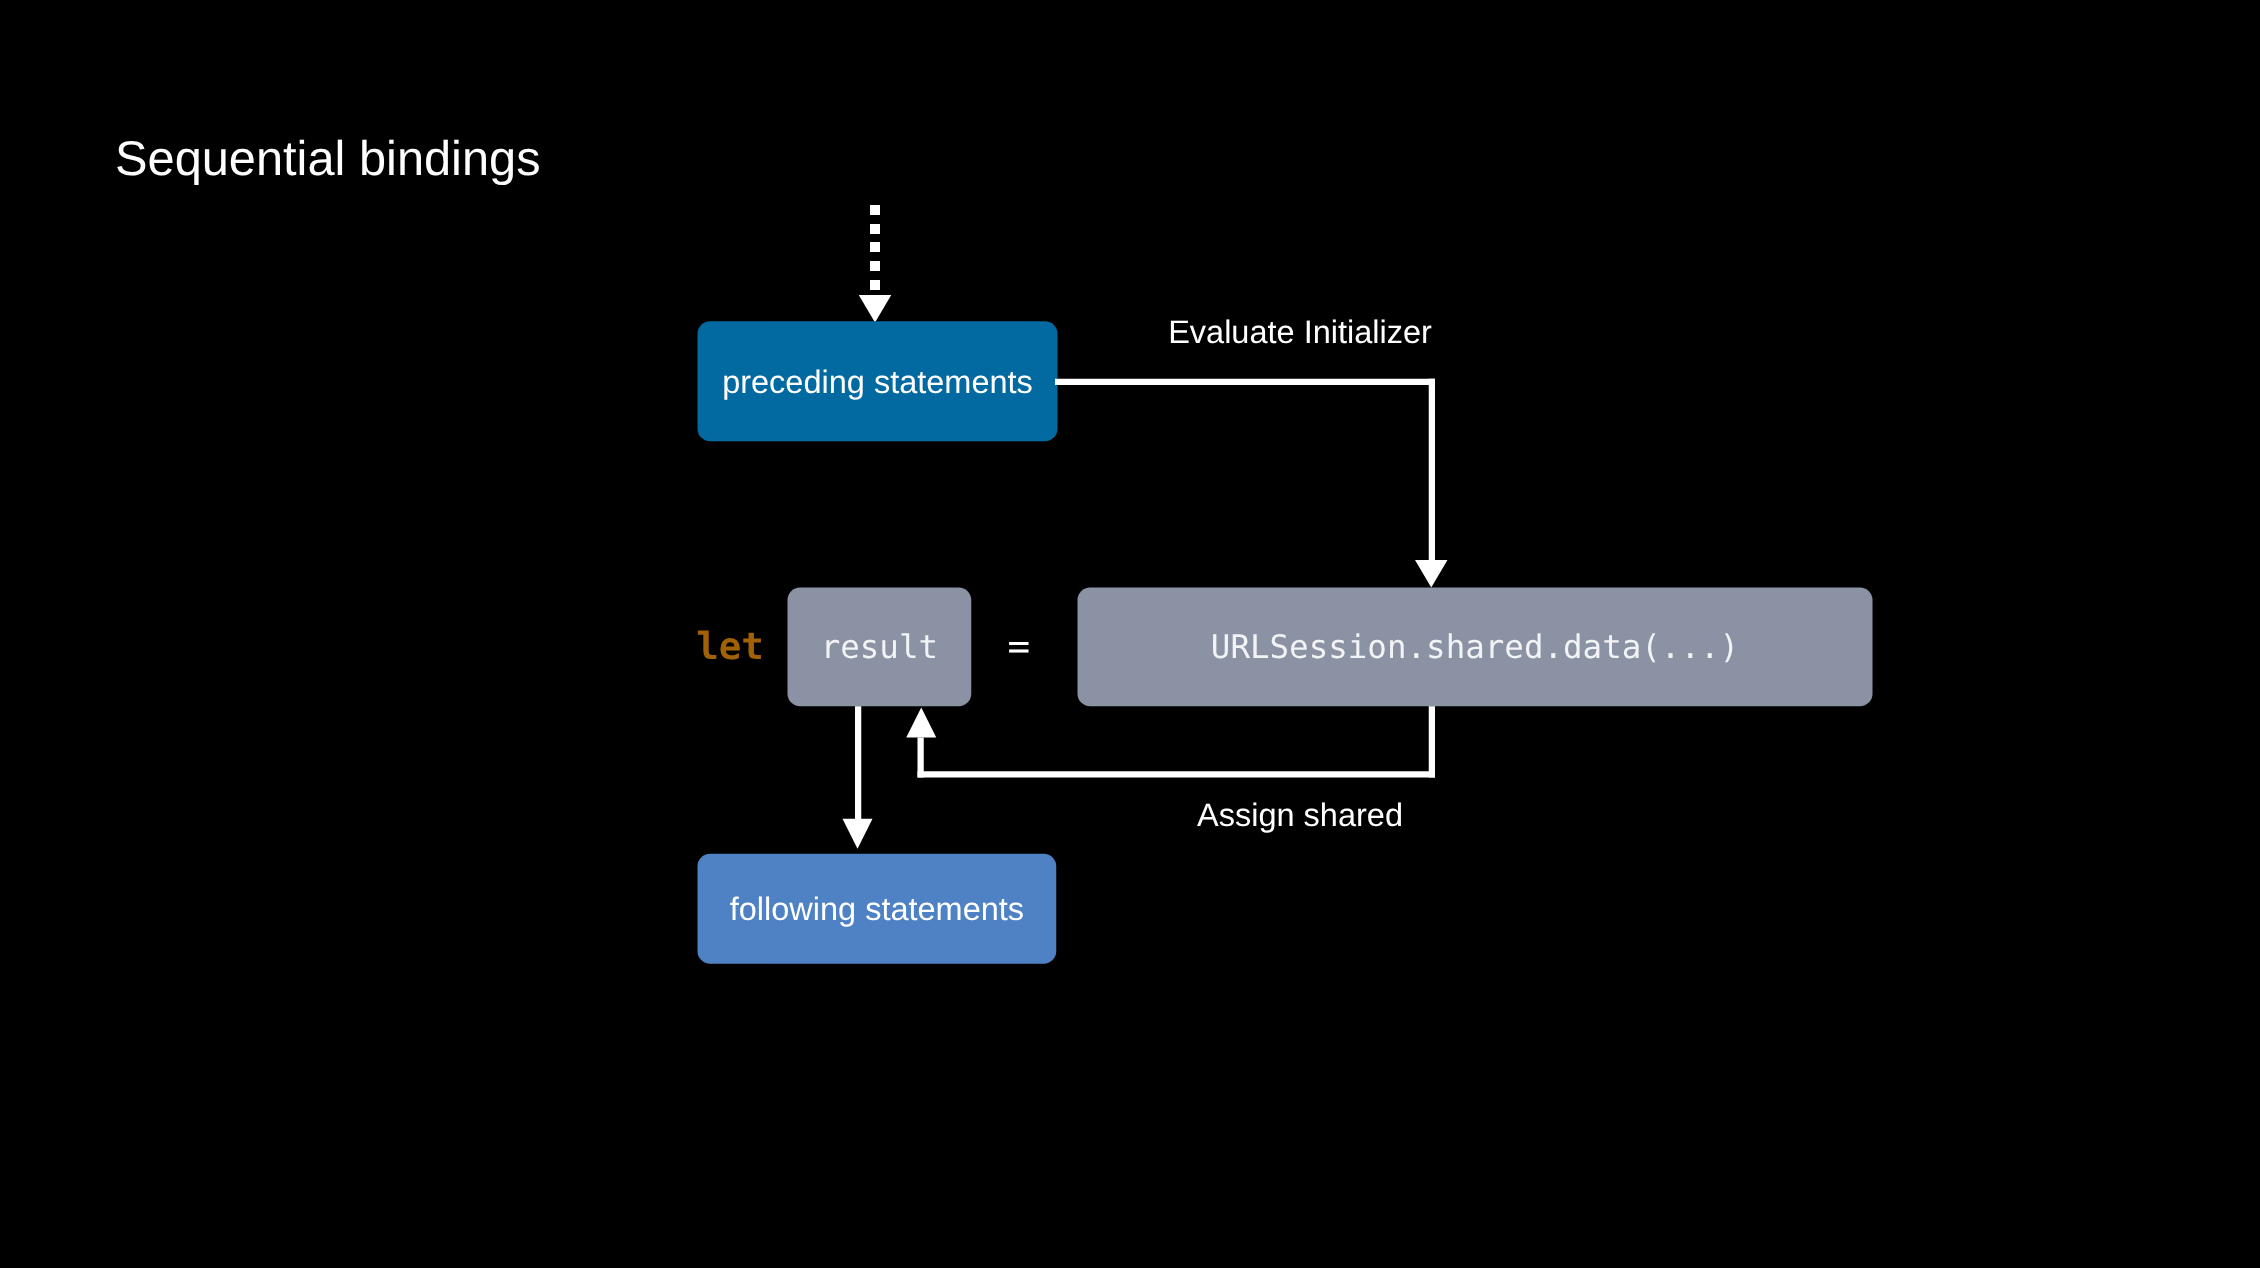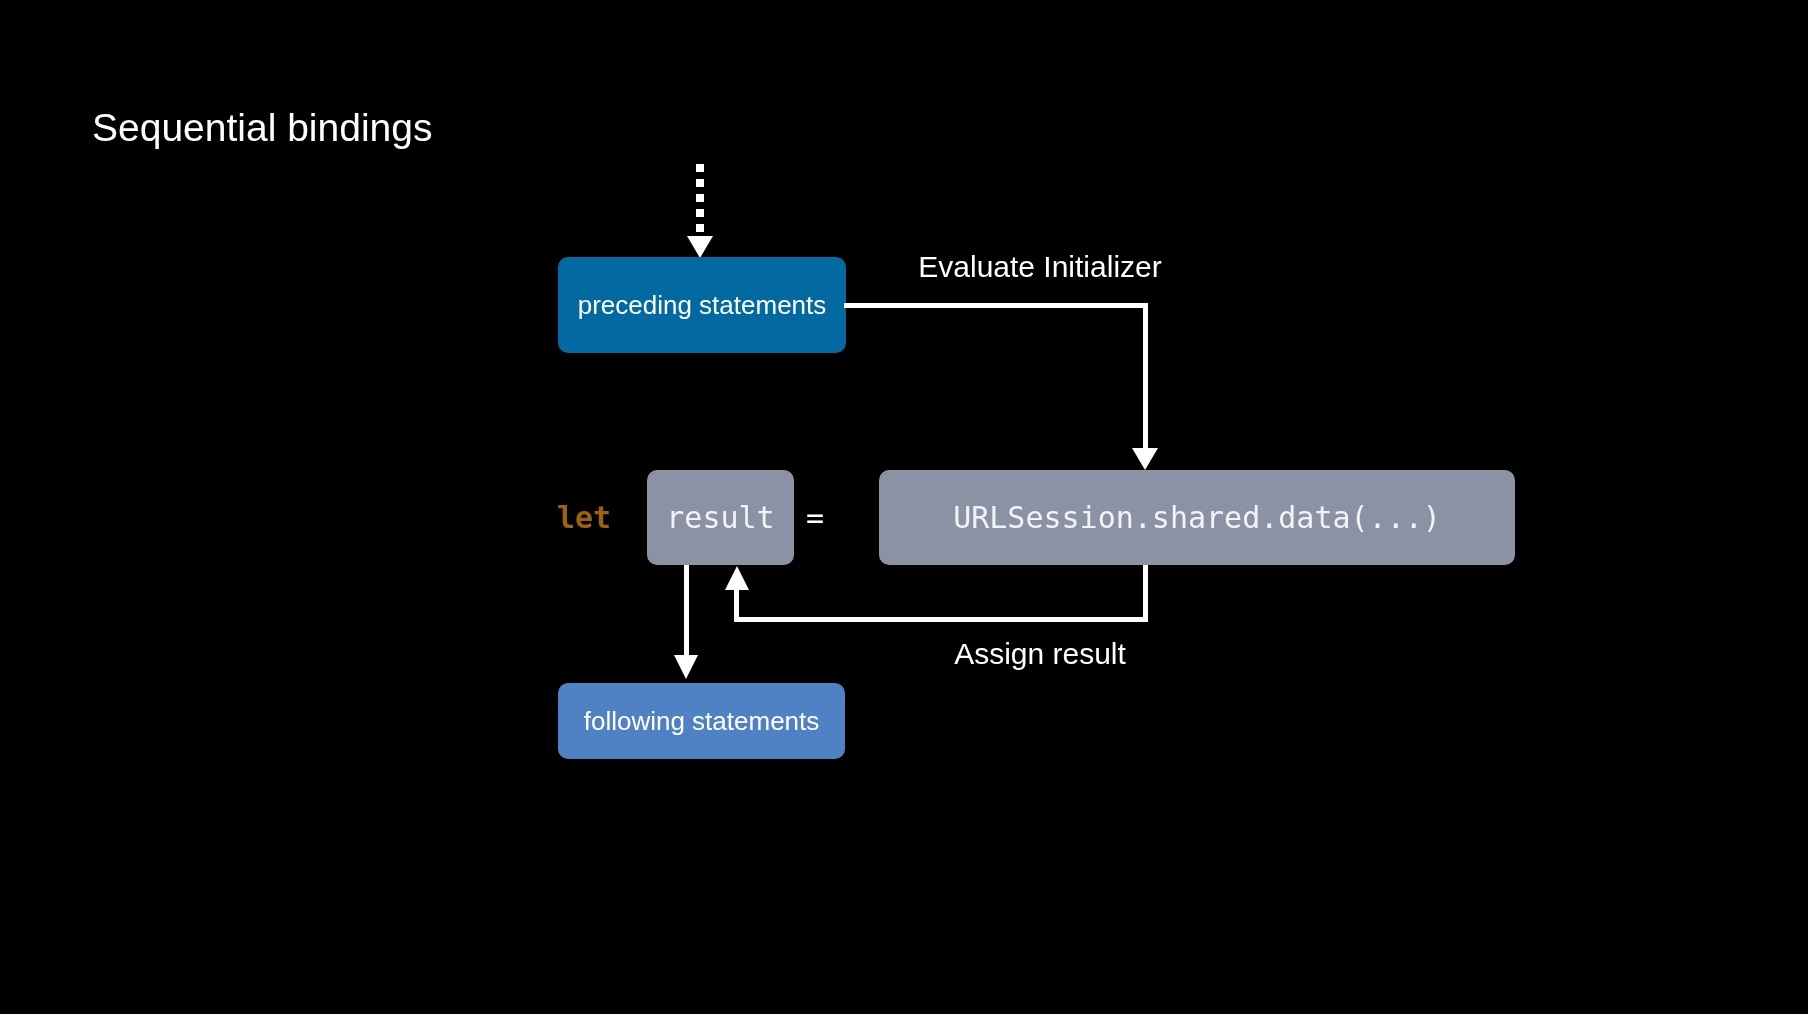--- a/index.html
+++ b/index.html
@@ -14,38 +14,38 @@
   }
   .subtitle{
     position:absolute;left:92px;top:106px;
     font-size:39px;font-weight:400;color:#fff;line-height:1.15;white-space:nowrap;text-align:center;
   }
   .node{
     position:absolute;border-radius:10px;
     display:flex;align-items:center;justify-content:center;
     font-size:26px;color:#fff;white-space:nowrap;
   }
-  .node.code-node{font-family:"DejaVu Sans Mono",monospace;font-size:30px;margin-left:17px;}
+  .node.code-node{font-family:"DejaVu Sans Mono",monospace;font-size:26px;}
   .code-inline{
     position:absolute;display:flex;align-items:center;justify-content:center;
     font-family:"DejaVu Sans Mono",monospace;font-size:30px;color:#fff;white-space:nowrap;
   }
   .kw{font-weight:700;}
   .line{position:absolute;background:#ffffff;}
   .dashed-line{
     position:absolute;width:8px;
     background:repeating-linear-gradient(to bottom,#ffffff 0 8px,transparent 8px 15px);
   }
   .arrowhead{position:absolute;width:0;height:0;}
   .head-down{border-left:13px solid transparent;border-right:13px solid transparent;border-top:22px solid #ffffff;}
   .head-down-sm{border-left:12px solid transparent;border-right:12px solid transparent;border-top:24px solid #ffffff;}
   .head-up{border-left:12px solid transparent;border-right:12px solid transparent;border-bottom:24px solid #ffffff;}
   .edge-label{
     position:absolute;width:320px;text-align:center;
-    font-size:30px;color:#fff;white-space:nowrap;
+    font-size:26px;color:#fff;white-space:nowrap;
   }
 </style>
 </head>
 <body>
 
 <div class="stage">
 
   <div class="subtitle">Sequential bindings</div>
 
   <div class="dashed-line" style="left:696px;top:164px;height:72px;"></div>
@@ -69,22 +69,22 @@
   <div class="code-inline" style="left:796px;top:470px;width:38px;height:95px;">=</div>
 
   <div class="node code-node" style="left: 862px; top: 470px; width: 636px; height: 95px; background: rgb(138, 146, 163); color: rgb(242, 243, 245);">
     <span>URLSession.shared.data(...)</span>
   </div>
 
   <div class="line" style="left:1143px;top:565px;width:5px;height:57px;"></div>
   <div class="line" style="left:734px;top:617px;width:414px;height:5px;"></div>
   <div class="line" style="left:734px;top:590px;width:5px;height:32px;"></div>
   <div class="arrowhead head-up" style="left:725px;top:566px;"></div>
-  <div class="edge-label" style="left:880px;top:637px;">Assign result</div>
+  <div class="edge-label" style="left:880px;top:637px;">Assign shared</div>
 
   <div class="line" style="left:684px;top:565px;width:5px;height:92px;"></div>
   <div class="arrowhead head-down-sm" style="left:674px;top:655px;"></div>
 
-  <div class="node" style="left: 558px; top: 683px; width: 287px; height: 76px; background: rgb(78, 130, 196);">
+  <div class="node" style="left: 558px; top: 683px; width: 287px; height: 88px; background: rgb(78, 130, 196);">
     <span>following statements</span>
   </div>
 
 </div>
 
 </body></html>

